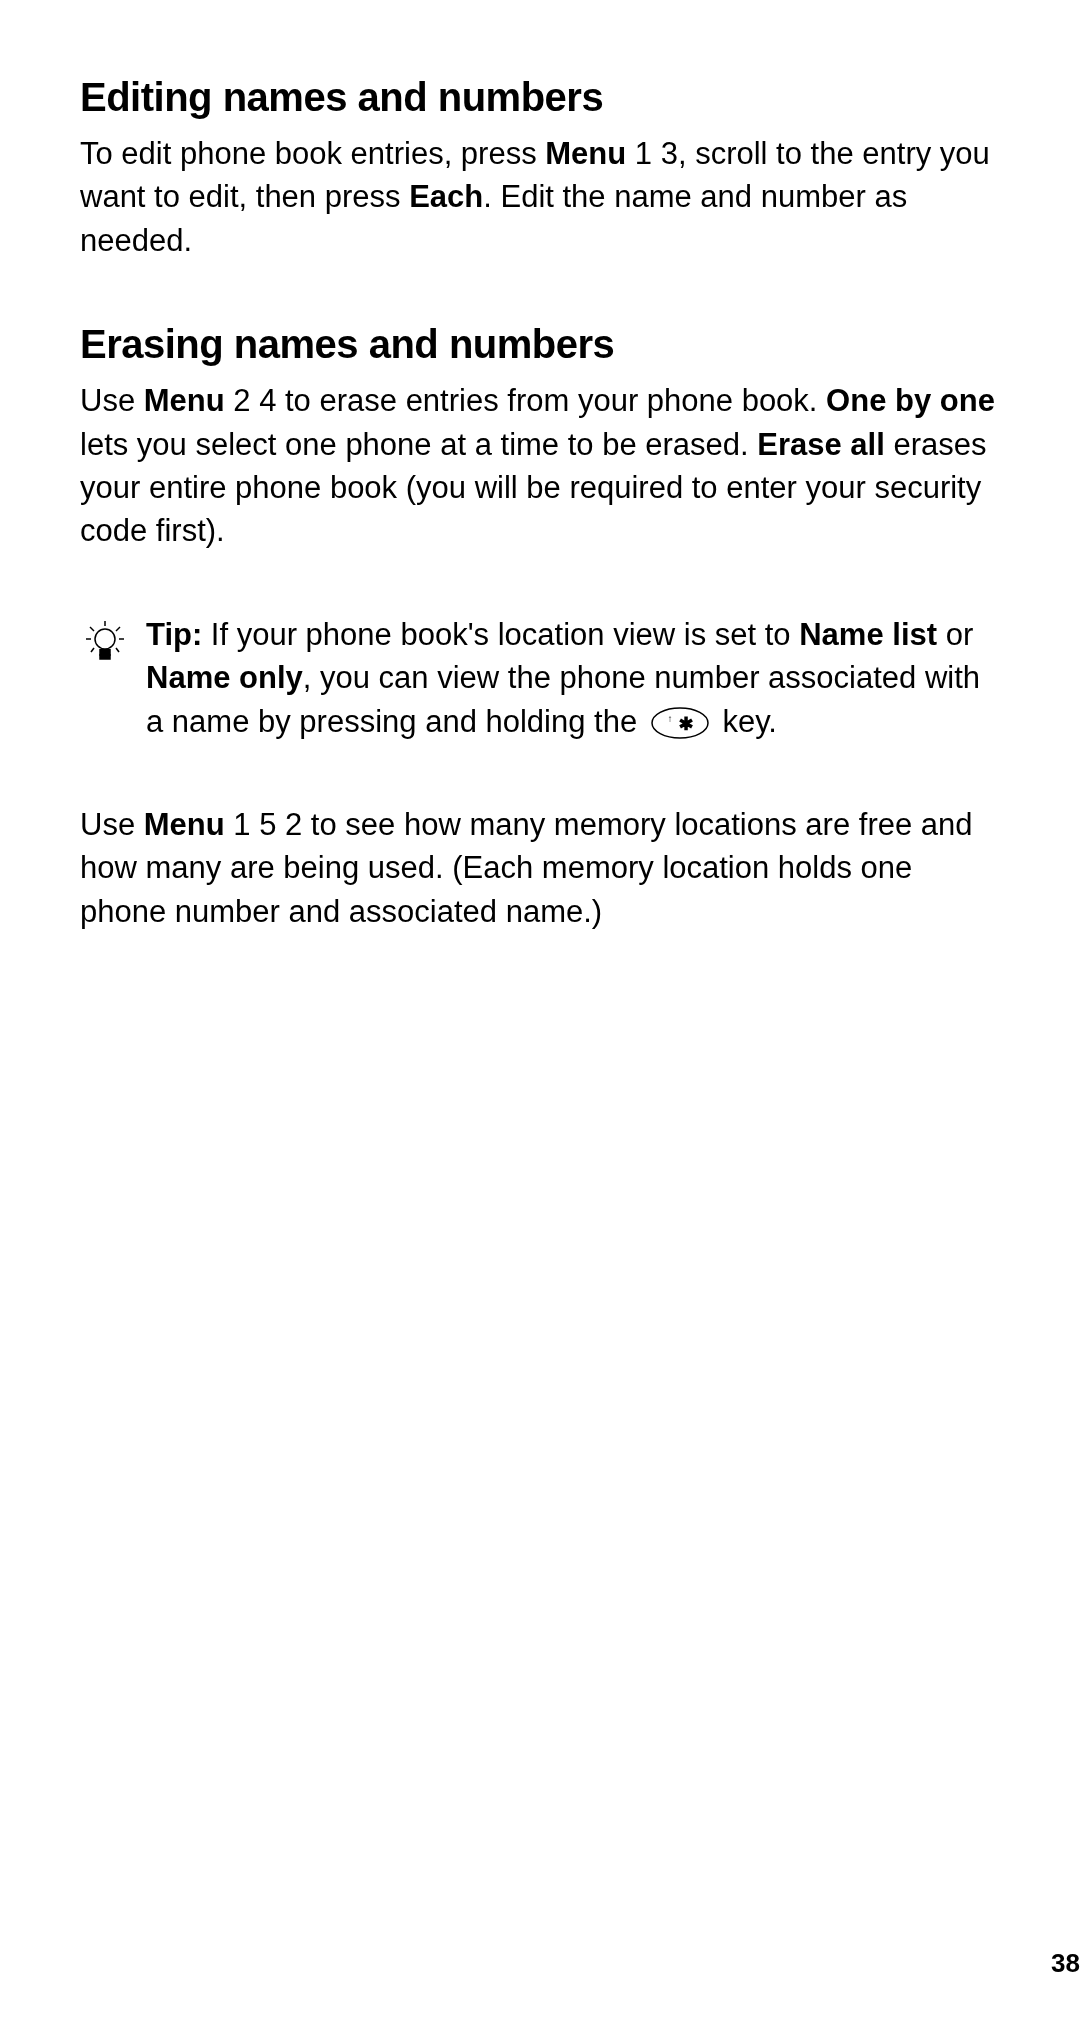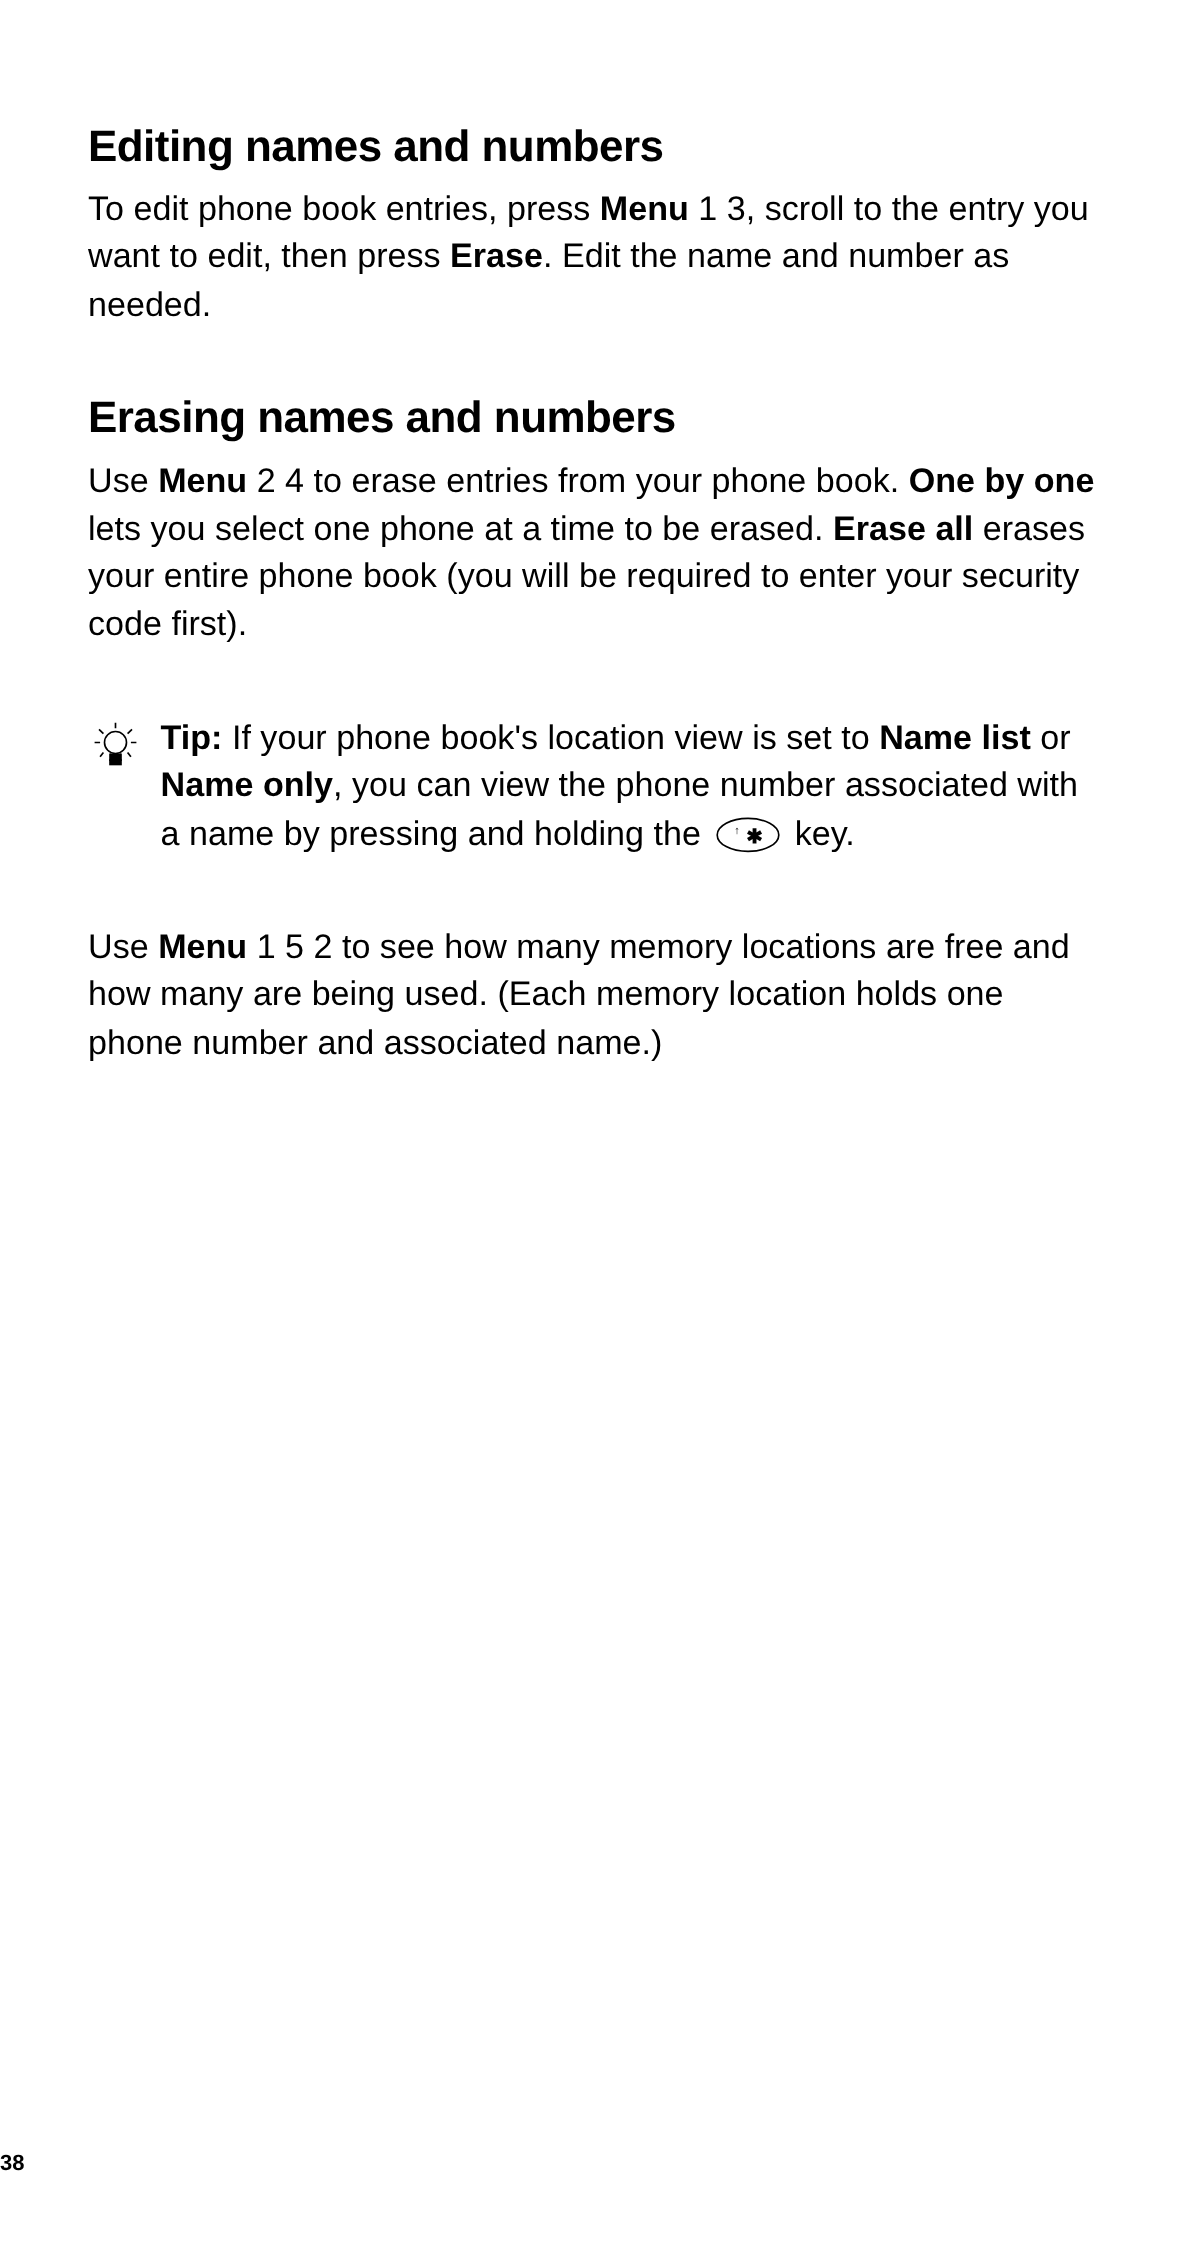--- a/index.html
+++ b/index.html
@@ -13,21 +13,20 @@
     }
     .page {
       padding: 75px 80px 0 80px;
     }
     .section { margin-bottom: 60px; }
     h2 {
       font-size: 40px;
       font-weight: bold;
       margin-bottom: 12px;
       letter-spacing: -0.5px;
-      margin-top: 36px;
     }
     p {
       font-size: 31px;
       line-height: 1.4;
       font-weight: normal;
     }
     .bold { font-weight: bold; }
     .tip-block {
       display: flex;
       align-items: flex-start;
@@ -49,35 +48,35 @@
       vertical-align: middle;
       width: 60px;
       height: 36px;
       margin: 0 4px;
     }
     .page-number {
       position: absolute;
       bottom: 60px;
       left: 0;
       right: 0;
-      text-align: left;
-      font-size: 20px;
+      text-align: right;
+      font-size: 26px;
       font-weight: bold;
       margin-top: 31px;
     }
   </style>
 </head>
 <body>
 
 <div class="page">
 
   <div class="section">
     <h2>Editing names and numbers</h2>
     <p>
-      <span>To edit phone book entries, press </span><span class="bold">Menu</span><span> 1 3, scroll to the entry you want to edit, then press </span><span class="bold">Erase</span><span>. Edit the name and number as needed.</span>
+      <span>To edit phone book entries, press </span><span class="bold">Menu</span><span> 1 3, scroll to the entry you want to edit, then press </span><span class="bold">Each</span><span>. Edit the name and number as needed.</span>
     </p>
   </div>
 
   <div class="section">
     <h2>Erasing names and numbers</h2>
     <p>
       <span>Use </span><span class="bold">Menu</span><span> 2 4 to erase entries from your phone book. </span><span class="bold">One by one</span><span> lets you select one phone at a time to be erased. </span><span class="bold">Erase all</span><span> erases your entire phone book (you will be required to enter your security code first).</span>
     </p>
   </div>
 

